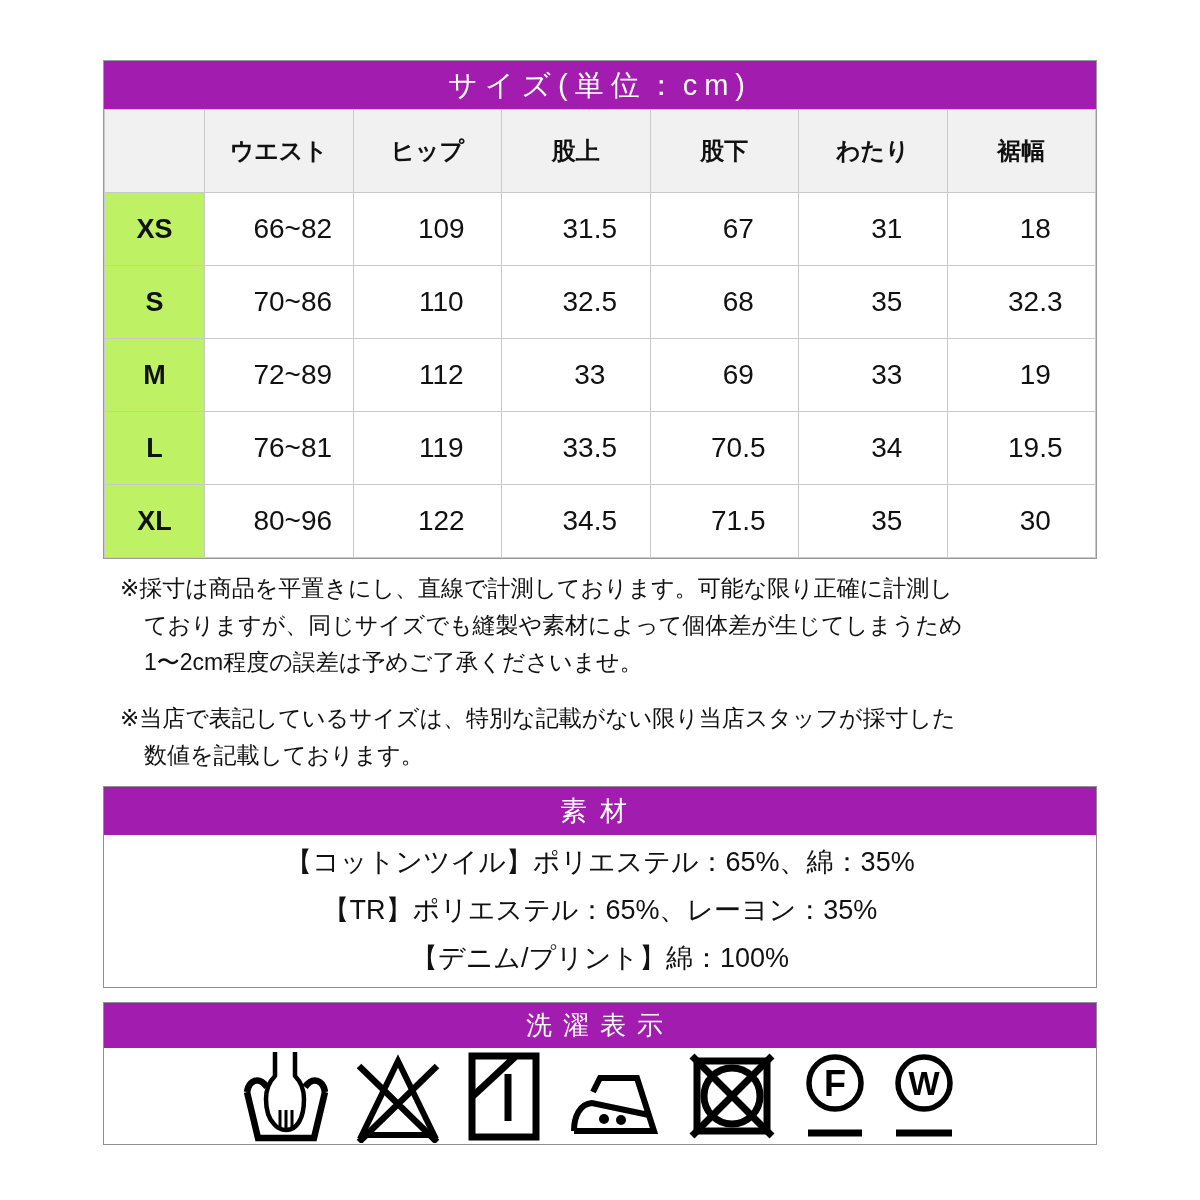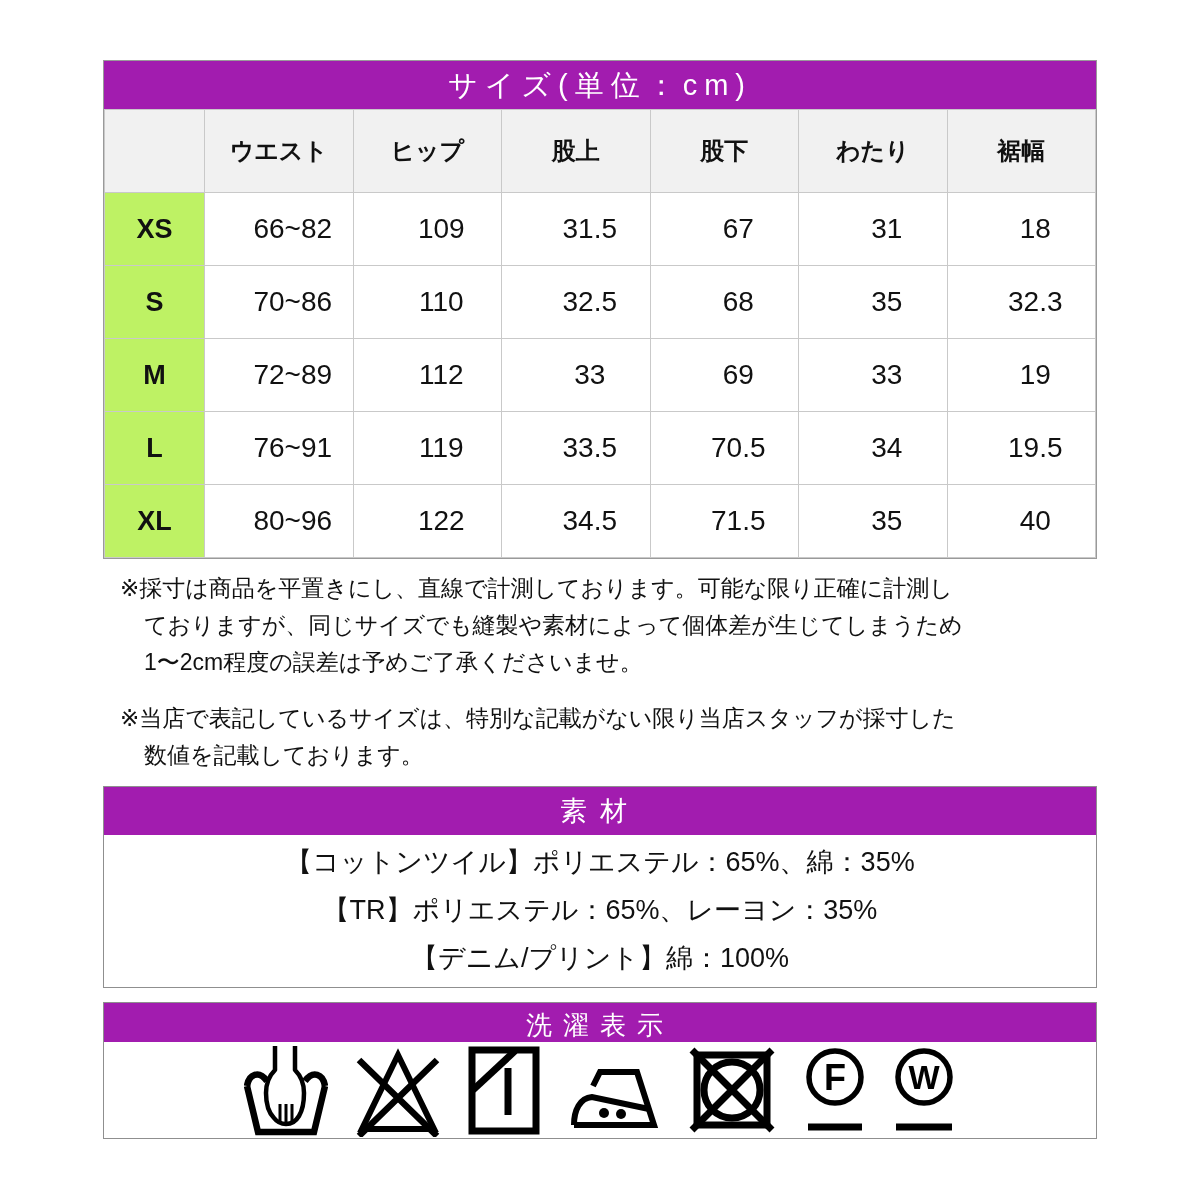--- a/index.html
+++ b/index.html
@@ -10,21 +10,21 @@
     color:#111;
   }
   .canvas { position:absolute; left:0; top:0; width:1200px; height:1200px; }
 
   
   .bar {
     background:#a21caf; color:#ffffff; text-align:center; font-weight:normal;
   }
   .size-bar { height:48px; line-height:48px; font-size:29px; letter-spacing:7px; }
   .mat-bar  { height:48px; line-height:48px; font-size:27px; letter-spacing:13px; }
-  .wash-bar { height:39px; line-height:45px; font-size:26px; letter-spacing:11px; }
+  .wash-bar { height:45px; line-height:45px; font-size:26px; letter-spacing:11px; }
 
   
   .size-box { position:absolute; left:103px; top:60px; width:994px; border:1px solid #9a9a9a; }
   table.size { width:100%; border-collapse:collapse; table-layout:fixed; }
   table.size col.c0 { width:100px; }
   table.size th, table.size td {
     border:1px solid #c9c9c9; text-align:center; vertical-align:middle;
   }
   table.size thead th { height:83px; background:#f1f1f1; font-size:24px; font-weight:bold; }
   table.size tbody th { background:#bef264; font-size:27px; font-weight:bold; }
@@ -100,35 +100,35 @@
           <th>M</th>
           <td>72~89</td>
           <td>112</td>
           <td>33</td>
           <td>69</td>
           <td>33</td>
           <td>19</td>
         </tr>
         <tr>
           <th>L</th>
-          <td>76~91</td>
+          <td>76~81</td>
           <td>119</td>
           <td>33.5</td>
           <td>70.5</td>
           <td>34</td>
           <td>19.5</td>
         </tr>
         <tr>
           <th>XL</th>
           <td>80~96</td>
           <td>122</td>
           <td>34.5</td>
           <td>71.5</td>
           <td>35</td>
-          <td>40</td>
+          <td>30</td>
         </tr>
       </tbody>
     </table>
   </div>
 
   <div class="notes">
     <div class="note">
       <div class="note-line">※採寸は商品を平置きにし、直線で計測しております。可能な限り正確に計測し</div>
       <div class="note-line cont">ておりますが、同じサイズでも縫製や素材によって個体差が生じてしまうため</div>
       <div class="note-line cont">1〜2cm程度の誤差は予めご了承くださいませ。</div>

